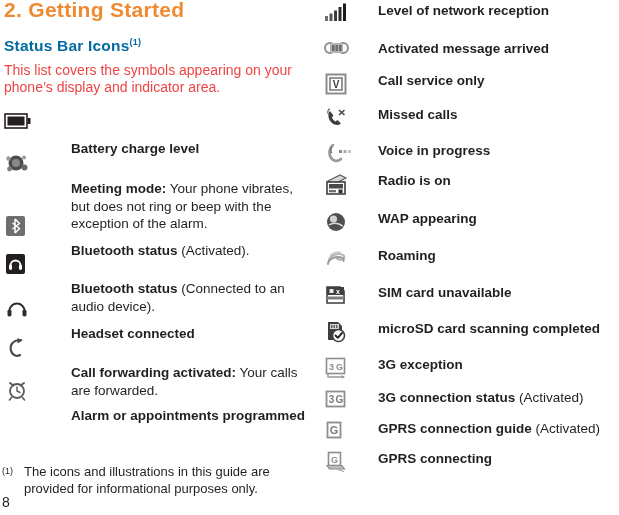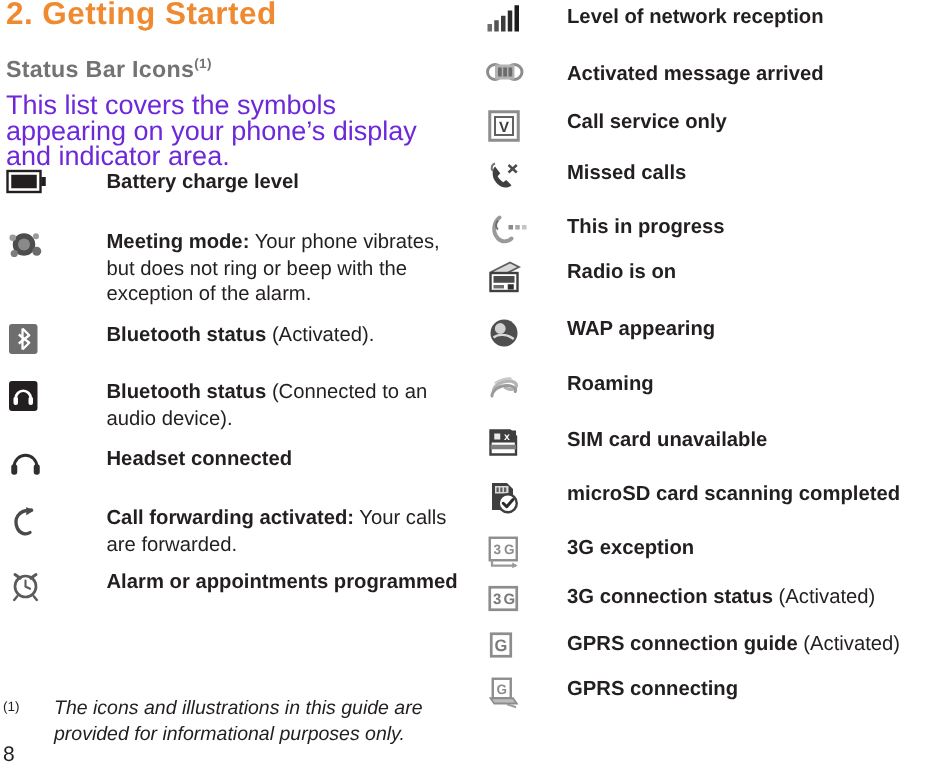--- a/index.html
+++ b/index.html
@@ -42,38 +42,38 @@
     color: #ef8a31;
     letter-spacing: 0.3px;
     white-space: nowrap;
   }
   .section-title {
     position: absolute;
     left: 4px;
     top: 37px;
     font-size: 15.5px;
     font-weight: bold;
-    color: #737373;
+    color: #0369a1;
     letter-spacing: 0.2px;
     white-space: nowrap;
   }
   .section-title .sup {
     font-size: 9px;
     vertical-align: super;
     font-weight: bold;
   }
 
   .intro {
     position: absolute;
     left: 4px;
     top: 62px;
     width: 300px;
-    font-size: 18px;
+    font-size: 14px;
     line-height: 17px;
-    color: #6d28d9;
+    color: #ef4444;
   }
 
   
   .row {
     position: absolute;
     display: block;
   }
   .row .icon-cell {
     position: absolute;
     left: 0;
@@ -90,21 +90,21 @@
     line-height: 17.5px;
     color: #231f20;
     font-weight: bold;
   }
   .row .txt .norm {
     font-weight: normal;
   }
 
   
   .col-left .row { left: 4px; }
-  .col-left .row .txt { left: 67px; width: 238px; }
+  .col-left .row .txt { left: 67px; width: 238px; margin-top: 28px; }
 
   
   .col-right .row { left: 14px; }
   .col-right .row .txt { left: 54px; width: 250px; white-space: nowrap; }
 
   
   .footnote {
     position: absolute;
     left: 2px;
     top: 463px;
@@ -115,23 +115,22 @@
   }
   .footnote .fn-mark {
     position: absolute;
     left: 0;
     top: 0;
     font-size: 9px;
     vertical-align: super;
   }
   .footnote .fn-body {
     display: block;
-    margin-left: 34px;
+    margin-left: 22px;
     text-indent: 0;
-    font-style: italic;
   }
   .page-number {
     position: absolute;
     left: 2px;
     top: 494px;
     font-size: 14px;
     color: #231f20;
   }
 
   
@@ -295,21 +294,21 @@
   <div class="row" style="top:142px;">
     <div class="icon-cell">
       <svg class="ic" width="28" height="22" viewBox="0 0 28 22">
         <path d="M9 3 C5 6 4 13 8 17 C11 20 15 19 17 17" fill="none" stroke="#9a9a9a" stroke-width="2.6" stroke-linecap="round"></path>
         <path d="M8 5 C6 7 6.5 10 8 11" fill="none" stroke="#6f6f6f" stroke-width="1.4"></path>
         <rect x="15" y="8" width="3" height="3" fill="#8a8a8a"></rect>
         <rect x="19.5" y="8" width="3" height="3" fill="#a8a8a8"></rect>
         <rect x="24" y="8" width="3" height="3" fill="#c4c4c4"></rect>
       </svg>
     </div>
-    <div class="txt"><span>This in progress</span><span class="norm"></span></div>
+    <div class="txt"><span>Voice in progress</span><span class="norm"></span></div>
   </div>
 
   <div class="row" style="top:172px;">
     <div class="icon-cell">
       <svg class="ic" width="26" height="24" viewBox="0 0 26 24">
         <path d="M4 9 L16 3 L22 6 L10 12 Z" fill="#d8d8d8" stroke="#5e5e5e" stroke-width="1.2"></path>
         <rect x="3" y="10" width="18" height="12" fill="#ffffff" stroke="#3f3f3f" stroke-width="1.6"></rect>
         <rect x="5" y="12" width="14" height="4.5" fill="#4a4a4a"></rect>
         <rect x="5" y="18" width="7" height="2.3" fill="#6e6e6e"></rect>
         <rect x="14.5" y="17.5" width="4" height="3.5" fill="#2f2f2f"></rect>

